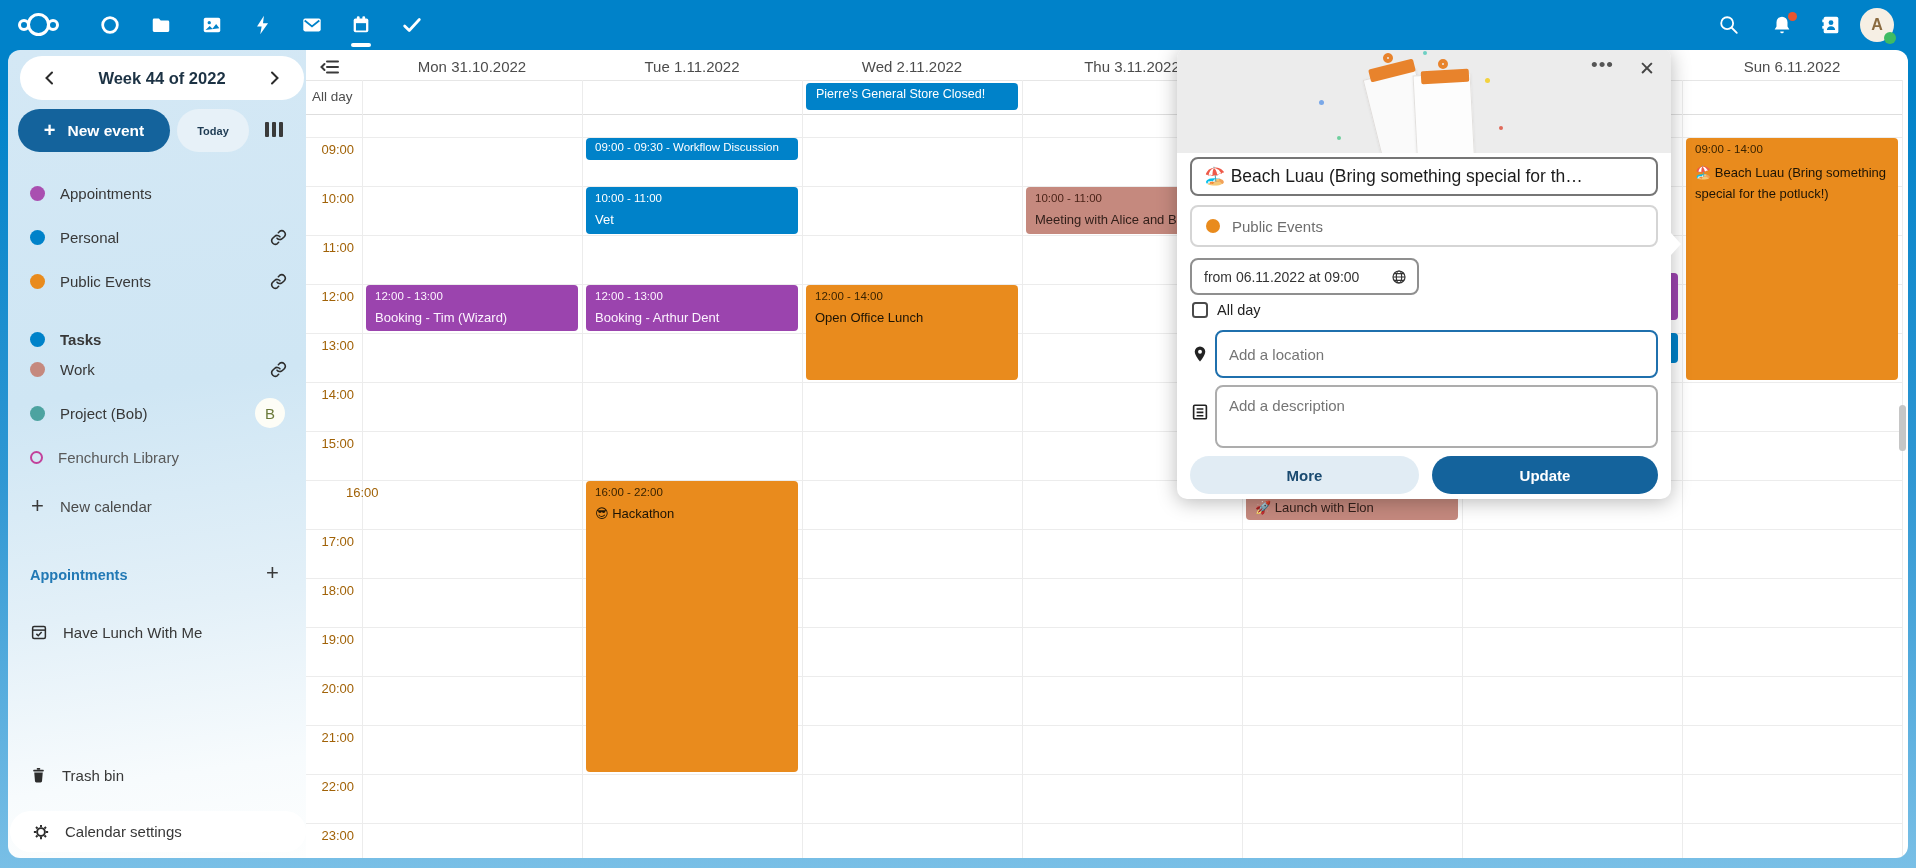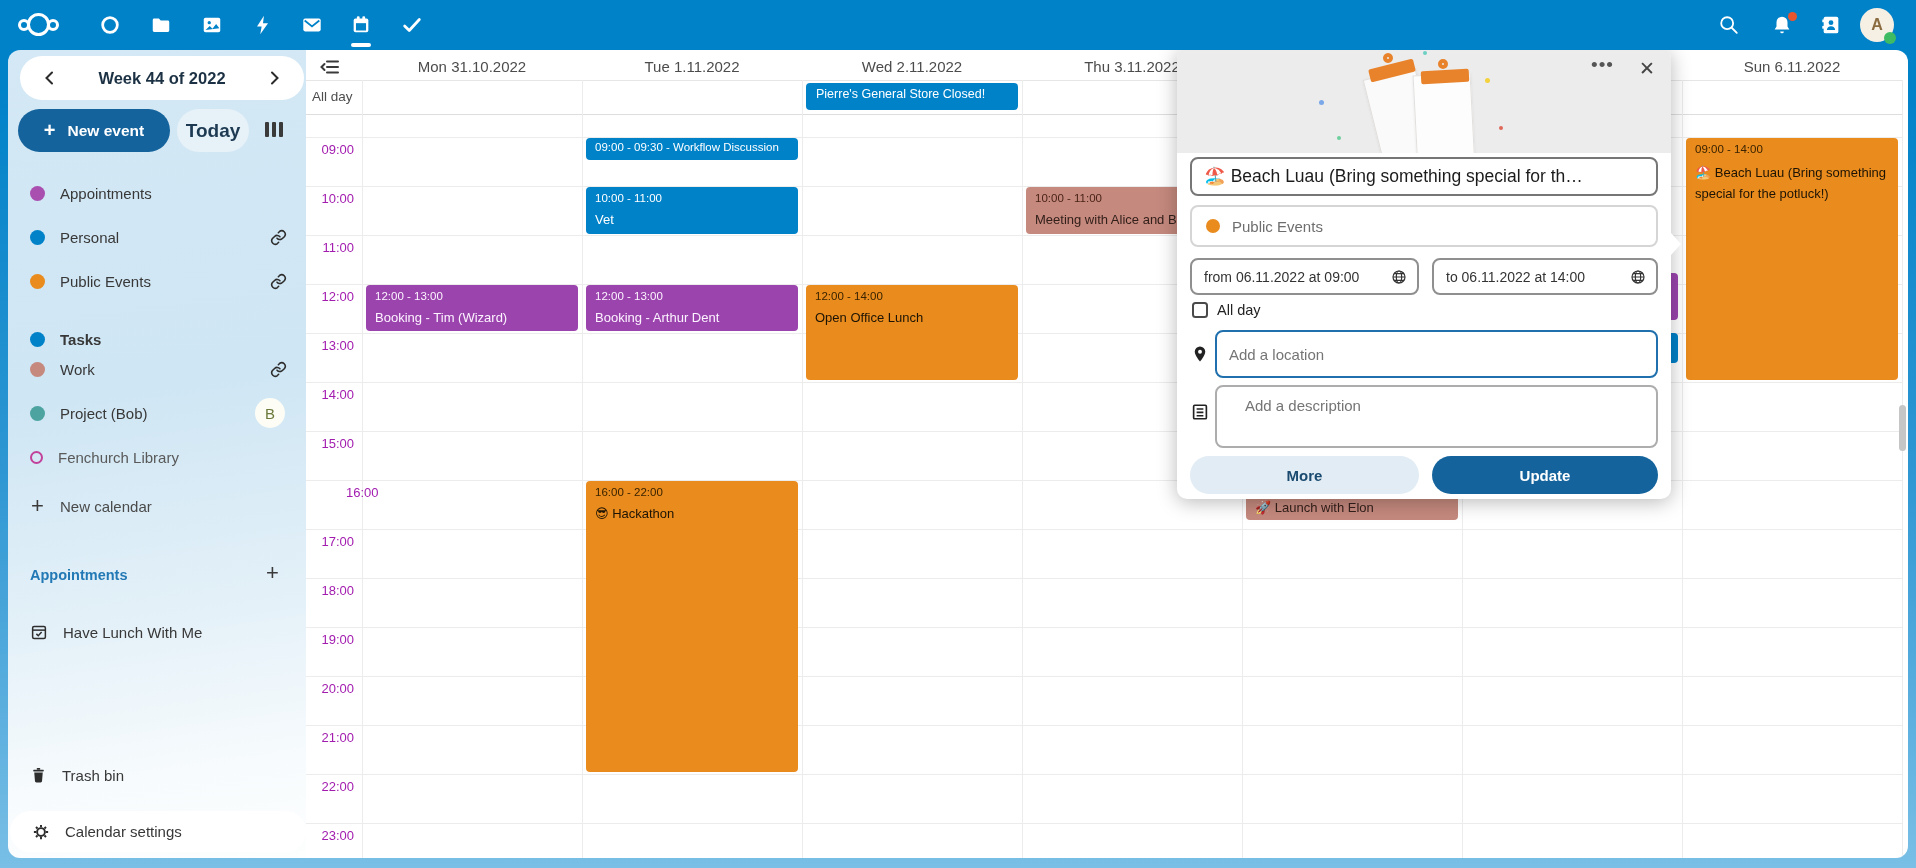--- a/index.html
+++ b/index.html
@@ -19,21 +19,21 @@
     border-radius:12px 0 0 12px;z-index:20;}
   .pill{position:absolute;border-radius:22px;display:flex;align-items:center;justify-content:center;cursor:pointer;}
   .srow{position:absolute;display:flex;align-items:center;cursor:pointer;}
   .dot{width:15px;height:15px;border-radius:50%;flex:0 0 auto;}
   .slabel{font-size:15px;color:#383838;margin-left:15px;white-space:nowrap;}
   
   #card{position:absolute;left:306px;top:50px;width:1602px;height:808px;background:#fff;
     border-radius:0 12px 12px 0;z-index:10;overflow:hidden;}
   .vline{position:absolute;top:30px;bottom:0;width:1px;background:#ececec;}
   .hline{position:absolute;left:0;right:6px;height:1px;background:#ececec;}
-  .tlabel{position:absolute;left:0;width:48px;text-align:right;font-size:13px;color:#a21caf;}
+  .tlabel{position:absolute;left:0;width:48px;text-align:right;font-size:13px;color:#a16207;}
   .dhead{position:absolute;top:8px;width:220px;text-align:center;font-size:15px;color:#4c4c4c;}
   .evt{position:absolute;border-radius:4px;padding:5px 9px;overflow:hidden;z-index:5;cursor:pointer;}
   .evt .t{font-size:11.5px;margin-bottom:8px;white-space:nowrap;}
   .evt .n{font-size:13px;white-space:nowrap;}
   .evt.blue{background:#0082c9;color:#fff;}
   .evt.purple{background:#9b44ae;color:#fdf4ff;}
   .evt.orange{background:#e98b1d;color:#1d1405;}
   .evt.salmon{background:#c5897e;color:#33201b;}
   .evt.orange .t{color:#3a2300;}
   .evt.salmon .t{color:#4a2318;}
@@ -141,21 +141,21 @@
       <svg class="abs" style="right:22px;top:14px;" width="16" height="16" viewBox="0 0 16 16">
           <path d="M6 2.5L11.5 8 6 13.5" fill="none" stroke="#2b2b2b" stroke-width="2" stroke-linecap="round"></path>
         </svg>
     </div>
 
     <div class="pill" style="left:10px;top:59px;width:152px;height:43px;background:#14639c;">
       <span style="color:#fff;font-size:20px;margin-right:12px;font-weight:bold;">+</span>
       <span style="color:#fff;font-size:15.5px;font-weight:bold;">New event</span>
     </div>
     <div class="pill" style="left:169px;top:59px;width:72px;height:43px;background:#e7f1f8;">
-      <span style="color:#1d3a52;font-size:19px;font-weight:bold;">Today</span>
+      <span style="color:#1d3a52;font-size:11px;font-weight:bold;">Today</span>
     </div>
     <div class="abs" style="left:256px;top:71px;width:24px;height:18px;cursor:pointer;">
       <div class="abs" style="left:1px;top:1px;width:4px;height:15px;background:#3a3a3a;border-radius:1px;"></div>
       <div class="abs" style="left:8px;top:1px;width:4px;height:15px;background:#3a3a3a;border-radius:1px;"></div>
       <div class="abs" style="left:15px;top:1px;width:4px;height:15px;background:#3a3a3a;border-radius:1px;"></div>
     </div>
 
     <div class="srow" style="left:22px;top:131px;height:24px;">
       <span class="dot" style="background:#a94fb0;"></span>
       <span class="slabel">Appointments</span>
@@ -386,49 +386,39 @@
     <div class="fld" style="left:13px;top:210px;width:229px;height:37px;border-color:#8f8f8f;padding:0 10px 0 12px;justify-content:space-between;">
       <span style="font-size:14px;color:#333;">from 06.11.2022 at 09:00</span>
       <svg width="16" height="16" viewBox="0 0 24 24">
           <g fill="none" stroke="#333" stroke-width="1.8">
             <circle cx="12" cy="12" r="9"></circle>
             <ellipse cx="12" cy="12" rx="4" ry="9"></ellipse>
             <path d="M3 12h18M4.5 7h15M4.5 17h15"></path>
           </g>
         </svg>
     </div>
-    <div class="fld" style="left:255px;top:210px;width:226px;height:37px;border-color:#8f8f8f;padding:0 10px 0 12px;justify-content:space-between;">
-      <span style="font-size:14px;color:#333;">to 06.11.2022 at 14:00</span>
-      <svg width="16" height="16" viewBox="0 0 24 24">
-          <g fill="none" stroke="#333" stroke-width="1.8">
-            <circle cx="12" cy="12" r="9"></circle>
-            <ellipse cx="12" cy="12" rx="4" ry="9"></ellipse>
-            <path d="M3 12h18M4.5 7h15M4.5 17h15"></path>
-          </g>
-        </svg>
-    </div>
 
     <div class="abs" style="left:15px;top:254px;display:flex;align-items:center;cursor:pointer;">
       <div style="width:16px;height:16px;border:2px solid #4a4a4a;border-radius:3.5px;background:#fff;"></div>
       <span style="font-size:14.5px;color:#222;margin-left:9px;">All day</span>
     </div>
 
     <svg class="abs" style="left:14px;top:296px;" width="18" height="20" viewBox="0 0 24 24">
         <path d="M12 2a7 7 0 0 0-7 7c0 5 7 13 7 13s7-8 7-13a7 7 0 0 0-7-7z" fill="#222"></path>
         <circle cx="12" cy="9" r="2.6" fill="#fff"></circle>
       </svg>
     <input class="abs" style="left: 38px; top: 282px; width: 443px; height: 48px; border: 2.5px solid rgb(31, 112, 173); border-radius: 8px; padding: 0px 12px; font-size: 15px; color: rgb(51, 51, 51);" placeholder="Add a location">
 
     <svg class="abs" style="left:14px;top:355px;" width="18" height="18" viewBox="0 0 24 24">
         <g fill="none" stroke="#222" stroke-width="2.2">
           <rect x="3.5" y="3" width="17" height="18" rx="1.5"></rect>
           <path d="M7.5 8h9M7.5 12.5h9M7.5 17h9"></path>
         </g>
       </svg>
-    <textarea class="abs" style="left: 38px; top: 337px; width: 443px; height: 63px; border: 2px solid rgb(173, 173, 173); border-radius: 8px; padding: 10px 28px; font-size: 15px; color: rgb(51, 51, 51); resize: none; font-family: inherit;" placeholder="Add a description"></textarea>
+    <textarea class="abs" style="left: 38px; top: 337px; width: 443px; height: 63px; border: 2px solid rgb(173, 173, 173); border-radius: 8px; padding: 10px 12px; font-size: 15px; color: rgb(51, 51, 51); resize: none; font-family: inherit;" placeholder="Add a description"></textarea>
 
     <div class="pbtn" style="left:13px;top:408px;width:229px;background:#e1ecf4;color:#1a4a70;">
       <span>More</span>
     </div>
     <div class="pbtn" style="left:255px;top:408px;width:226px;background:#14639c;color:#fff;">
       <span>Update</span>
     </div>
   </div>
 
 </div>

